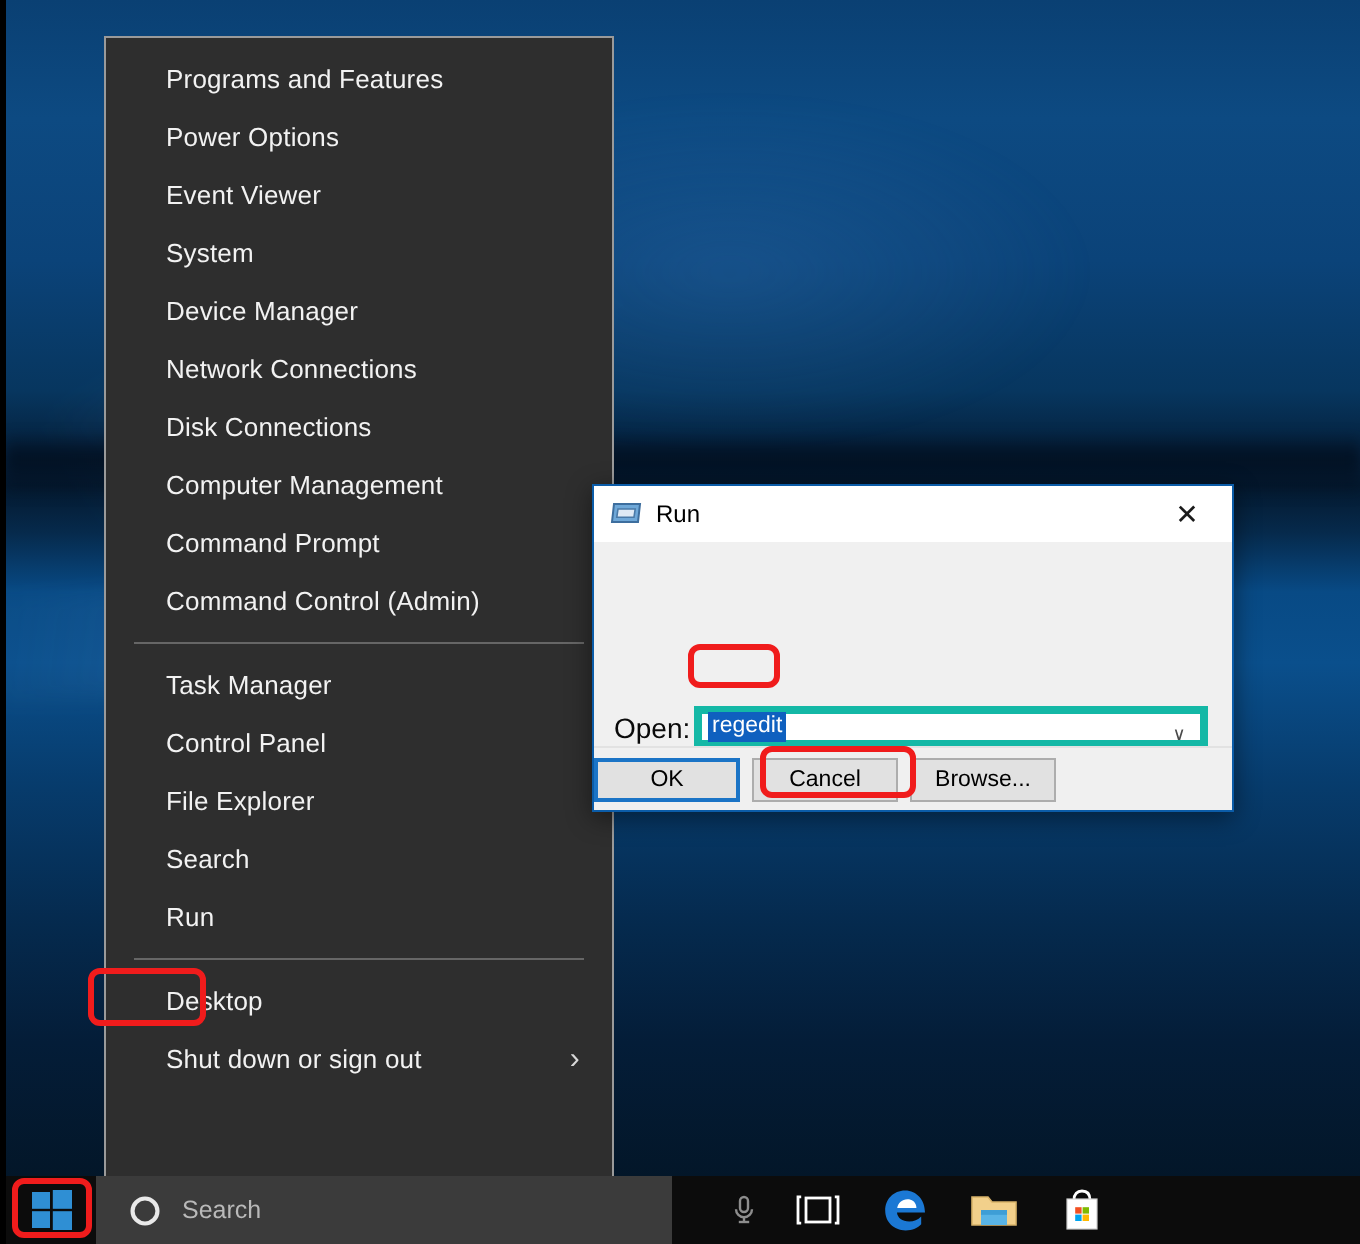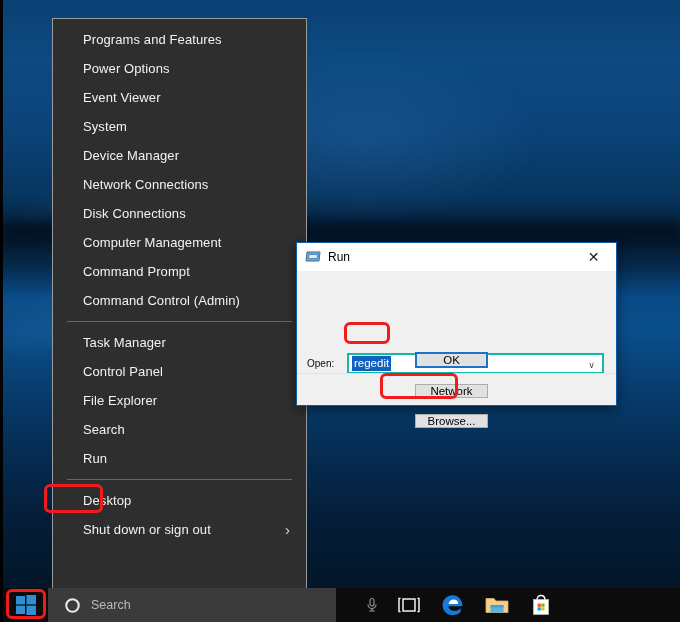--- a/index.html
+++ b/index.html
@@ -211,31 +211,31 @@
   }
   .run-open-row {
     position: absolute;
     left: 10px;
     top: 82px;
     right: 12px;
     display: flex;
     align-items: center;
   }
   .run-open-label {
-    font-size: 10px;
+    font-size: 14px;
     width: 40px;
     flex: 0 0 auto;
     color: #0a0a0a;
   }
   .run-combo {
     position: relative;
     flex: 1 1 auto;
     height: 21px;
     background: #ffffff;
-    border: 2px solid #14b8a6;
+    border: 4px solid #14b8a6;
     box-sizing: border-box;
     display: flex;
     align-items: center;
     padding-left: 3px;
   }
   .run-combo-value {
     font-size: 11.5px;
     background: #0f60bf;
     color: #ffffff;
     padding: 1px 2px;
@@ -256,25 +256,24 @@
 
   .run-footer {
     position: absolute;
     left: 0;
     right: 0;
     bottom: 0;
     height: 31px;
     background: #f0f0f0;
     border-top: 1px solid #e2e2e2;
     display: flex;
-    justify-content: center;
+    justify-content: flex-start;
     align-items: center;
     padding-right: 10px;
-    gap: 16px;
-    flex-direction: column;
+    gap: 6px;
   }
   .run-btn {
     width: 73px;
     height: 22px;
     background: #e1e1e1;
     border: 1px solid #adadad;
     box-sizing: border-box;
     font-size: 11.5px;
     color: #000;
     display: flex;
@@ -457,21 +456,21 @@
         <span class="run-open-label">Open:</span>
         <div class="run-combo">
           <span class="run-combo-value">regedit</span>
           <span class="run-combo-arrow">∨</span>
         </div>
       </div>
     </div>
 
     <div class="run-footer">
       <div class="run-btn focused">OK</div>
-      <div class="run-btn">Network</div>
+      <div class="run-btn">Cancel</div>
       <div class="run-btn">Browse...</div>
     </div>
   </div>
 
   <div class="anno" style="left:344px; top:322px; width:46px; height:22px;"></div>
 
   <div class="anno" style="left:380px; top:373px; width:78px; height:26px;"></div>
 
   <div class="taskbar">
 

